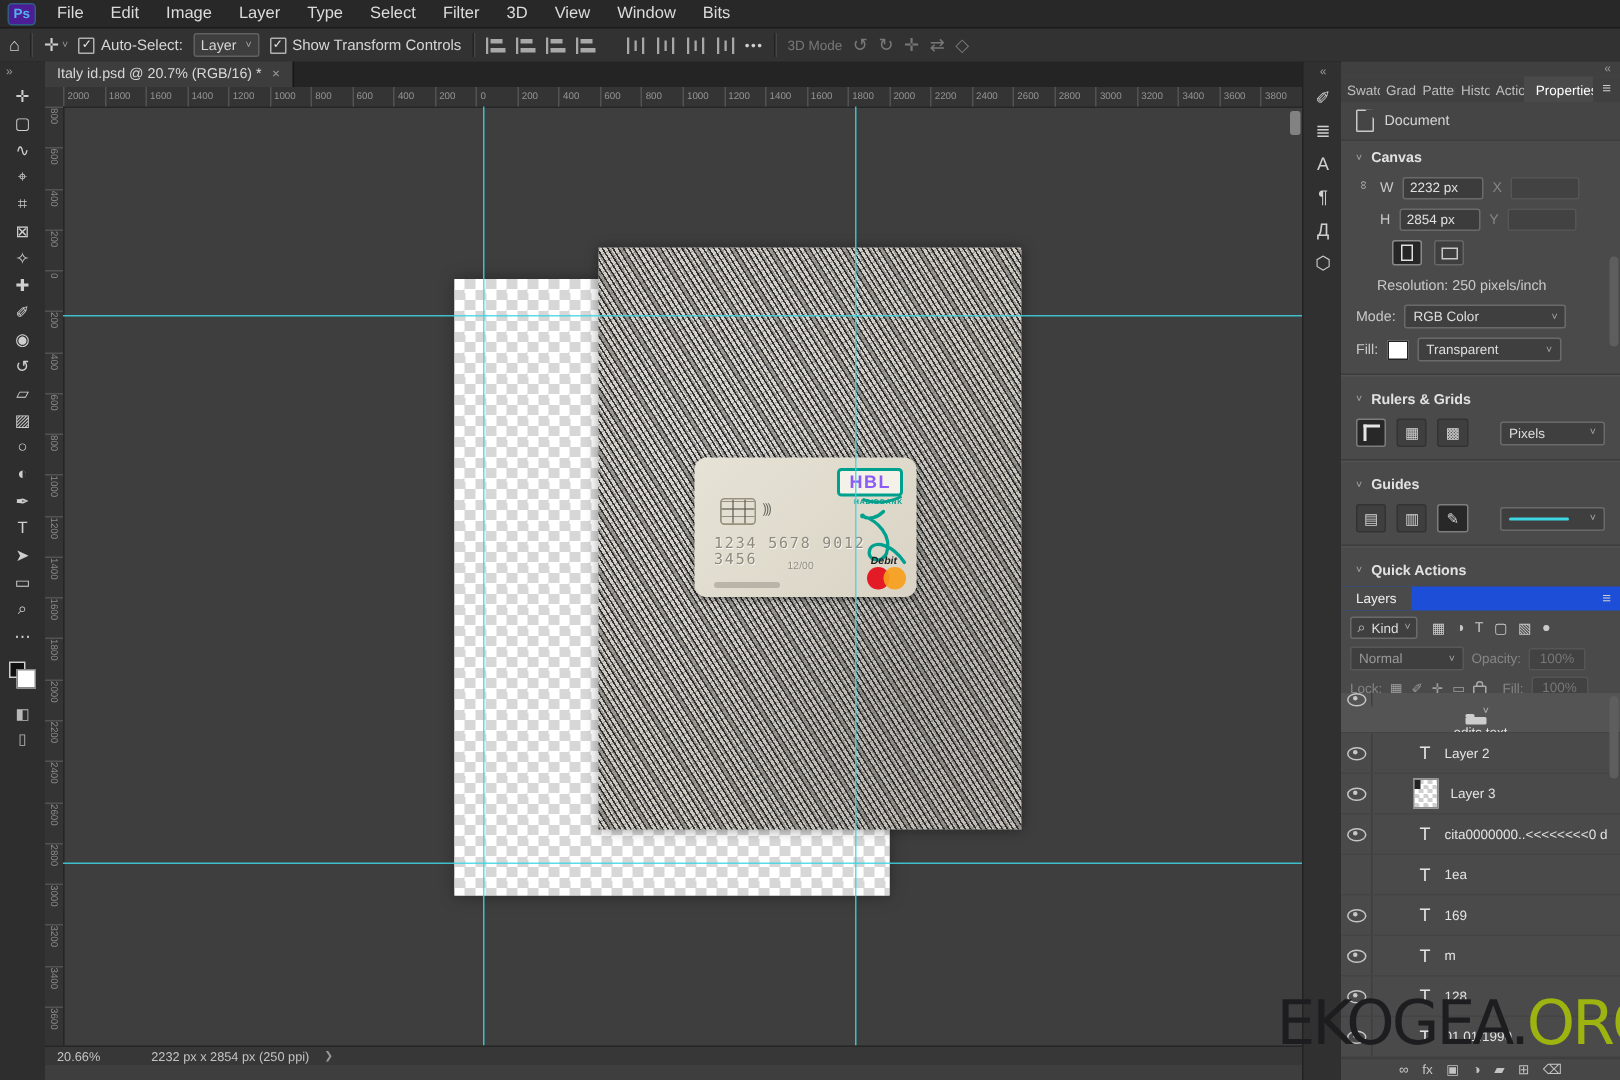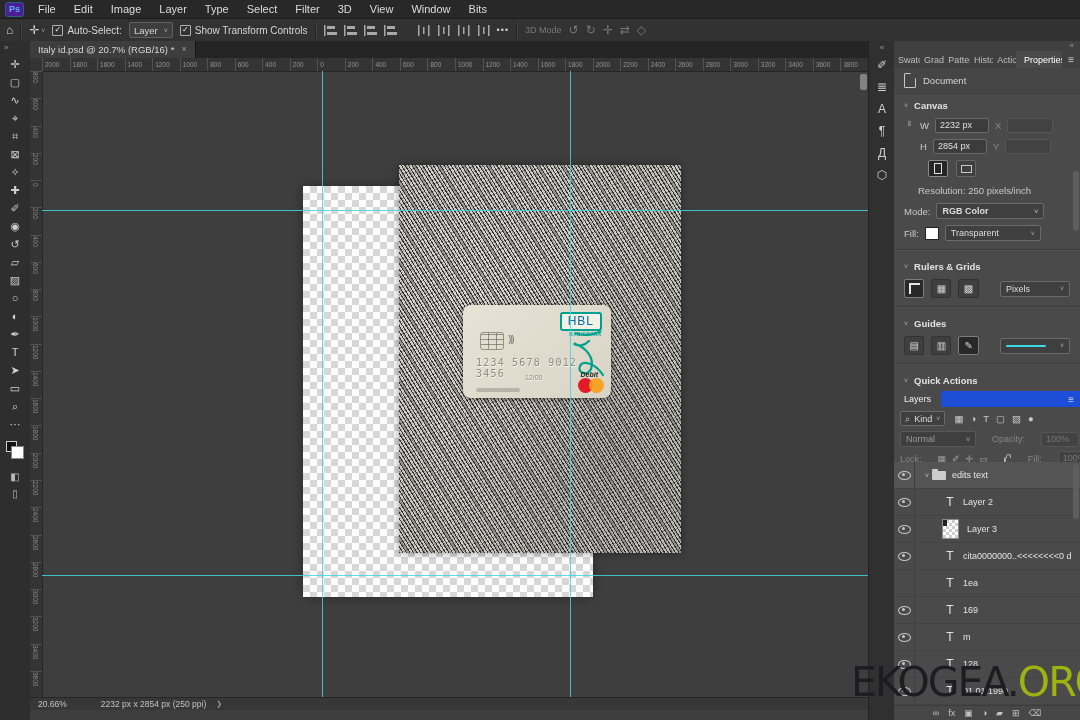--- a/index.html
+++ b/index.html
@@ -64,21 +64,21 @@
          repeating-linear-gradient(58deg, rgba(110,108,102,.55) 0 2px, transparent 2px 7px),
          repeating-linear-gradient(148deg, rgba(70,70,72,.30) 0 1px, transparent 1px 5px),
          radial-gradient(ellipse at 30% 35%, rgba(255,255,255,.28), transparent 60%),
          radial-gradient(ellipse at 75% 75%, rgba(0,0,0,.12), transparent 55%);
        box-shadow:0 0 8px rgba(0,0,0,.4);}
 
   
   .card{position:absolute;left:433px;top:247px;width:148px;height:93px;border-radius:8px;z-index:3;
         background:linear-gradient(135deg,#e6e2d5,#d9d4c5);box-shadow:0 1px 5px rgba(0,0,0,.45);}
   .hbl-box{position:absolute;top:7px;right:9px;border:2px solid #00a08f;border-radius:3px;background:#f4f1e8;
-           color:#0369a1;font-weight:normal;font-size:12px;padding:0 6px;line-height:15px;letter-spacing:1px;margin-left:44px;}
+           color:#8b5cf6;font-weight:bold;font-size:12px;padding:0 6px;line-height:15px;letter-spacing:1px;margin-left:44px;}
   .hbl-bank{position:absolute;top:27px;right:9px;color:#00a08f;font-size:4.5px;letter-spacing:.6px;font-weight:bold;}
   .chip{position:absolute;left:17px;top:27px;width:22px;height:16px;border-radius:3px;border:1px solid #97927f;
         background:linear-gradient(#ece8dd,#b7b2a2);
         background-image:repeating-linear-gradient(0deg,transparent 0 4px,rgba(95,90,78,.6) 4px 5px),
                          repeating-linear-gradient(90deg,transparent 0 7px,rgba(95,90,78,.6) 7px 8px);}
   .ctl{position:absolute;left:45px;top:29px;color:#5c5c56;font-size:9px;letter-spacing:-1px;transform:scaleX(.85);}
   .cnum{position:absolute;left:13px;top:52px;font-family:"DejaVu Sans Mono",monospace;font-size:10px;letter-spacing:1.2px;
         color:#8f8a7d;text-shadow:.5px .7px 0 rgba(255,255,255,.85);}
   .cexp{position:absolute;left:62px;top:69px;font-size:7px;color:#8f8a7d;text-shadow:.5px .5px 0 rgba(255,255,255,.8);}
   .debit{position:absolute;right:13px;top:66px;font-size:7px;font-style:italic;font-weight:bold;color:#1e1e1e;}
@@ -139,27 +139,27 @@
   .gline{width:40px;height:2px;background:#3ed6e2;border-radius:1px;}
   .pscroll{position:absolute;right:1px;top:130px;width:6px;height:60px;background:#5e5e5e;border-radius:3px;}
 
   
   .layerspanel{position:absolute;left:0;right:0;top:350px;bottom:0;background:#4a4a4a;}
   .ltabs{height:16px;background:#1d4ed8;display:flex;}
   .ltab{background:#4a4a4a;color:#f0f0f0;font-size:9px;padding:0 10px;display:flex;align-items:center;}
   .lfilter{display:flex;align-items:center;gap:5px;padding:4px 6px 3px;}
   .kindbox{display:flex;align-items:center;gap:4px;background:#3f3f3f;border:1px solid #6a6a6a;border-radius:2px;height:13px;padding:0 4px;font-size:9px;color:#dedede;}
   .lficon{font-size:9.5px;color:#c9c9c9;}
-  .blendrow,.lockrow{display:flex;align-items:center;gap:16px;padding:2px 6px;font-size:9px;}
+  .blendrow,.lockrow{display:flex;align-items:center;gap:5px;padding:2px 6px;font-size:9px;text-align:center;}
   .lkico{font-size:9px;color:#9e9e9e;}
   .padlock{width:7px;height:5px;border:1px solid #ababab;border-radius:1px;position:relative;margin-top:3px;}
   .padlock::before{content:"";position:absolute;left:1px;top:-4px;width:3px;height:3px;border:1px solid #ababab;border-bottom:none;border-radius:3px 3px 0 0;}
   .lrows{position:absolute;top:71px;left:0;right:0;bottom:14px;overflow:hidden;}
   .lrow{height:26px;display:flex;align-items:center;border-bottom:1px solid #444;}
-  .lrow.sel-row{background:#545454;}
+  .lrow.sel-row{background:#545454;flex-direction:column;}
   .eyecell{width:20px;align-self:stretch;display:flex;align-items:center;justify-content:center;border-right:1px solid #3f3f3f;flex:none;}
   .eye{width:11px;height:7px;border:1px solid #c6c6c6;border-radius:50%;position:relative;}
   .eye::after{content:"";position:absolute;left:3px;top:1px;width:3px;height:3px;border-radius:50%;background:#c6c6c6;}
   .caret-s{font-size:7px;color:#bbb;margin:0 3px 0 10px;}
   .folder{width:14px;height:9px;background:#cdcdcd;border-radius:1px;position:relative;margin-right:6px;}
   .folder::before{content:"";position:absolute;left:0;top:-2px;width:6px;height:2px;background:#cdcdcd;border-radius:1px 1px 0 0;}
   .tthumb{width:26px;text-align:center;font-size:12px;color:#e3e3e3;margin-left:22px;flex:none;}
   .pxthumb{width:15px;height:18px;margin-left:27px;margin-right:8px;border:1px solid #8b8b8b;flex:none;background-color:#fff;
         background-image:conic-gradient(#cfcfcf 25%,#fff 0 50%,#cfcfcf 0 75%,#fff 0);background-size:6px 6px;position:relative;}
   .pxthumb::after{content:"";position:absolute;left:0;top:0;width:4px;height:6px;background:#222;}
@@ -429,21 +429,21 @@
         <span class="orient-btn active">
             <span class="orient-p"></span>
           </span>
         <span class="orient-btn">
             <span class="orient-l"></span>
           </span>
       </div>
       <div class="res">Resolution: 250 pixels/inch</div>
       <div class="prow">
         <span class="lbl">Mode:</span>
-        <span class="sel" style="width:96px;font-weight:bold;">
+        <span class="sel" style="width:96px;">
             <span>RGB Color</span>
             <span class="carat">˅</span>
           </span>
       </div>
       <div class="prow">
         <span class="lbl">Fill:</span>
         <span style="width:12px;height:11px;background:#fff;border:1px solid #222;"></span>
         <span class="sel" style="width:84px;">
             <span>Transparent</span>
             <span class="carat">˅</span>

